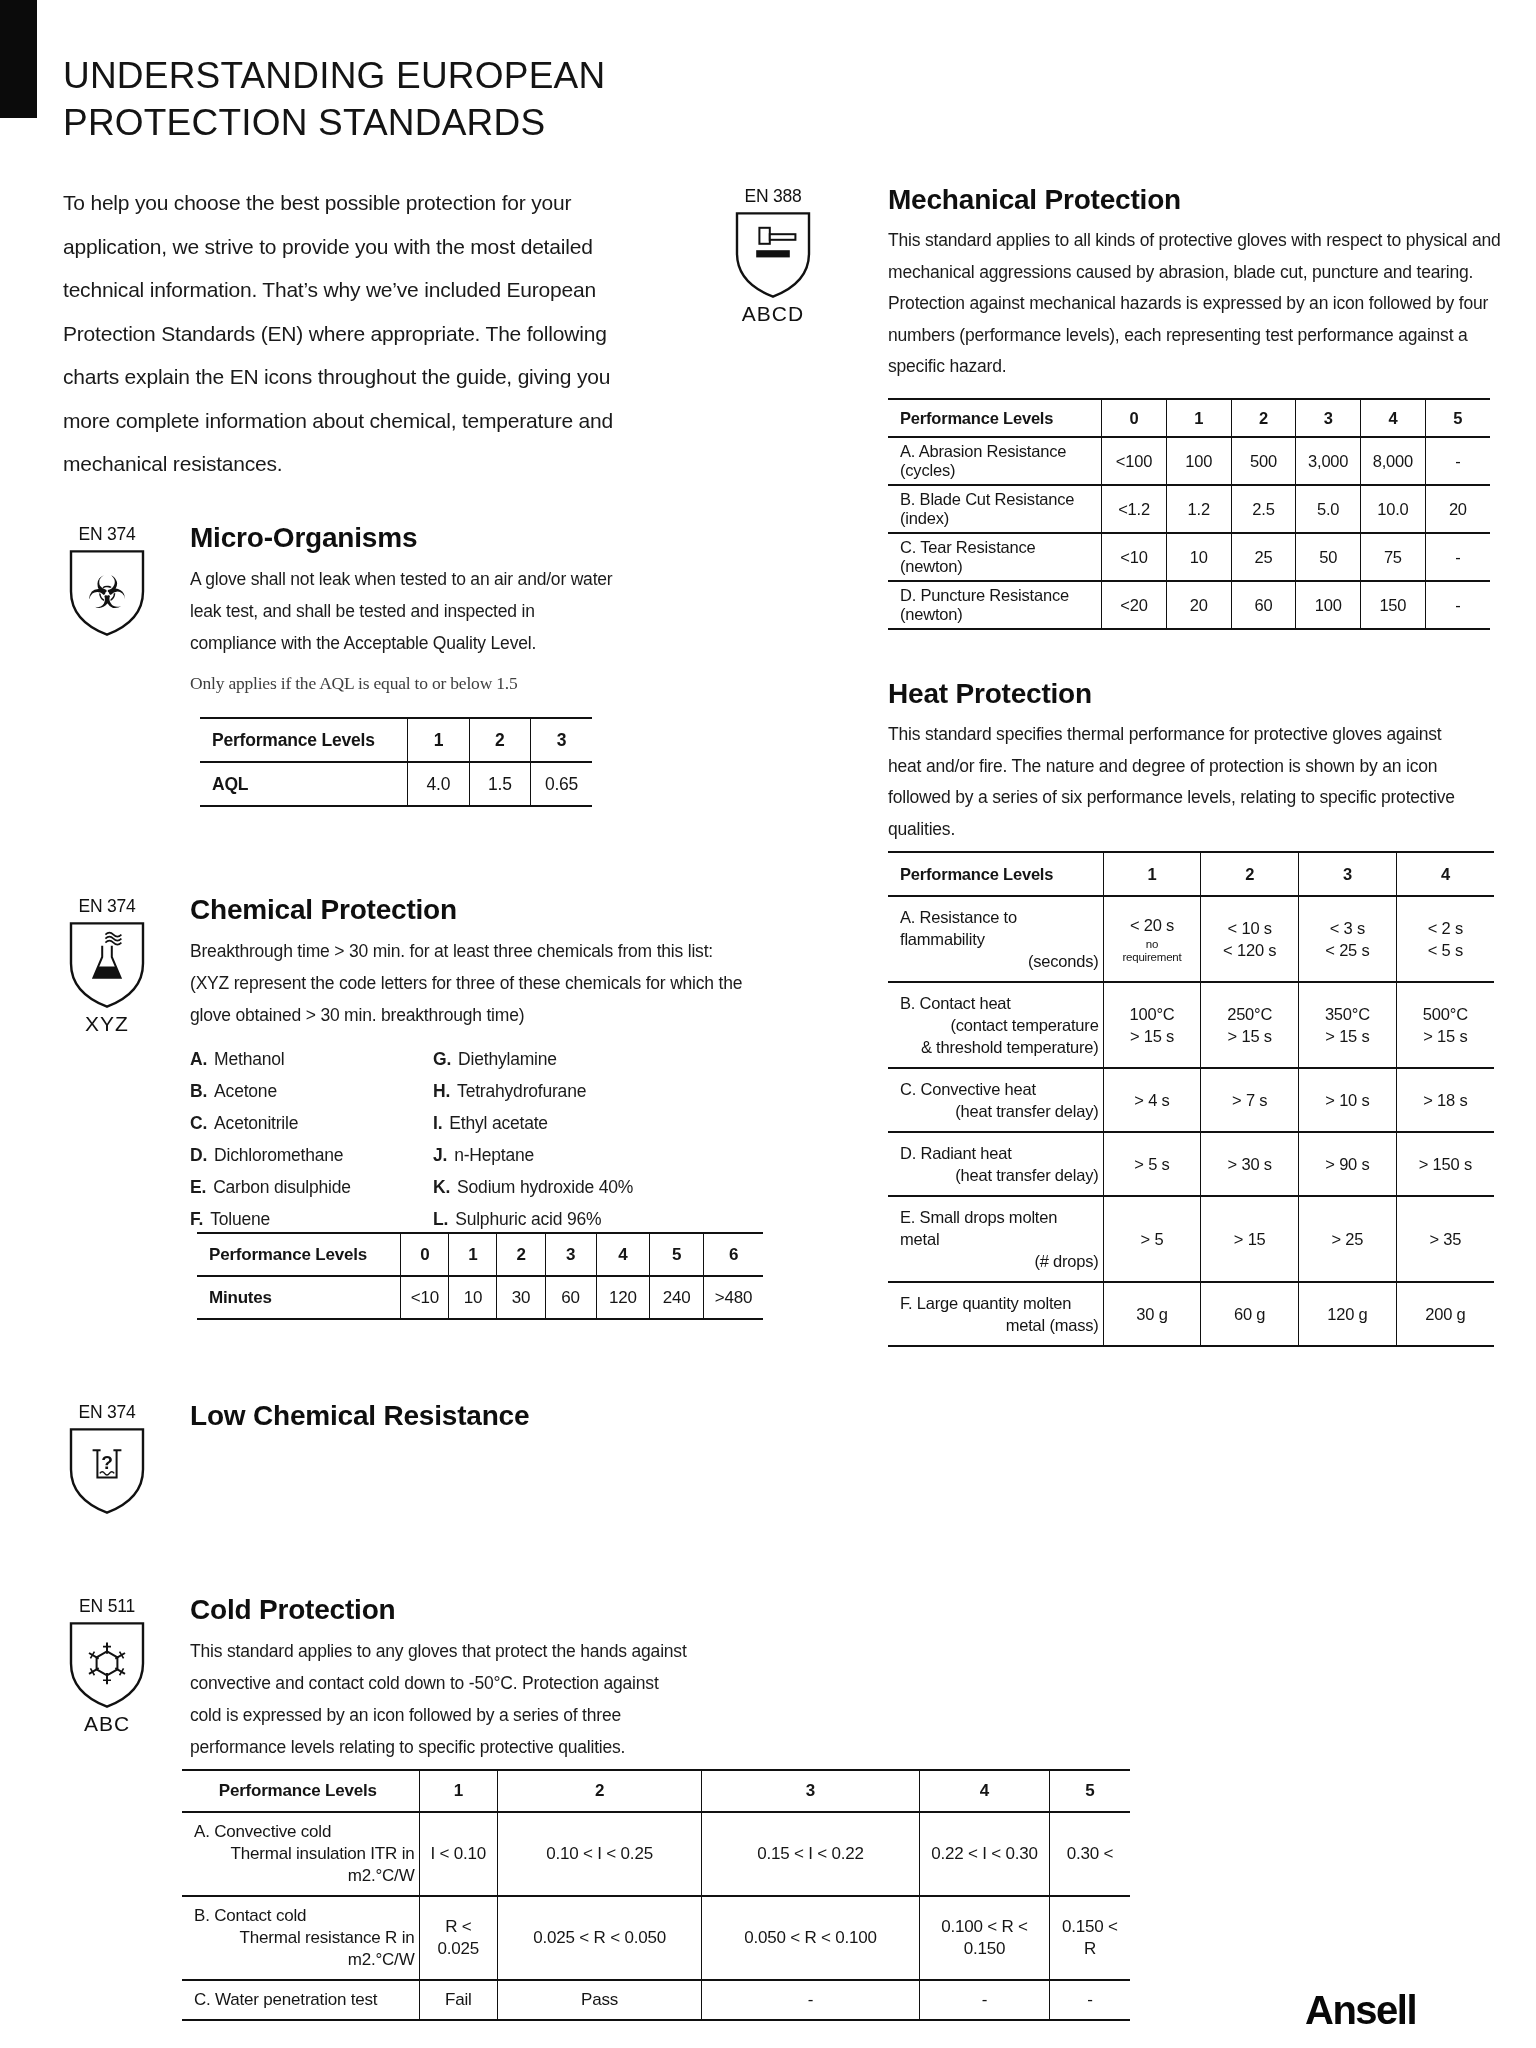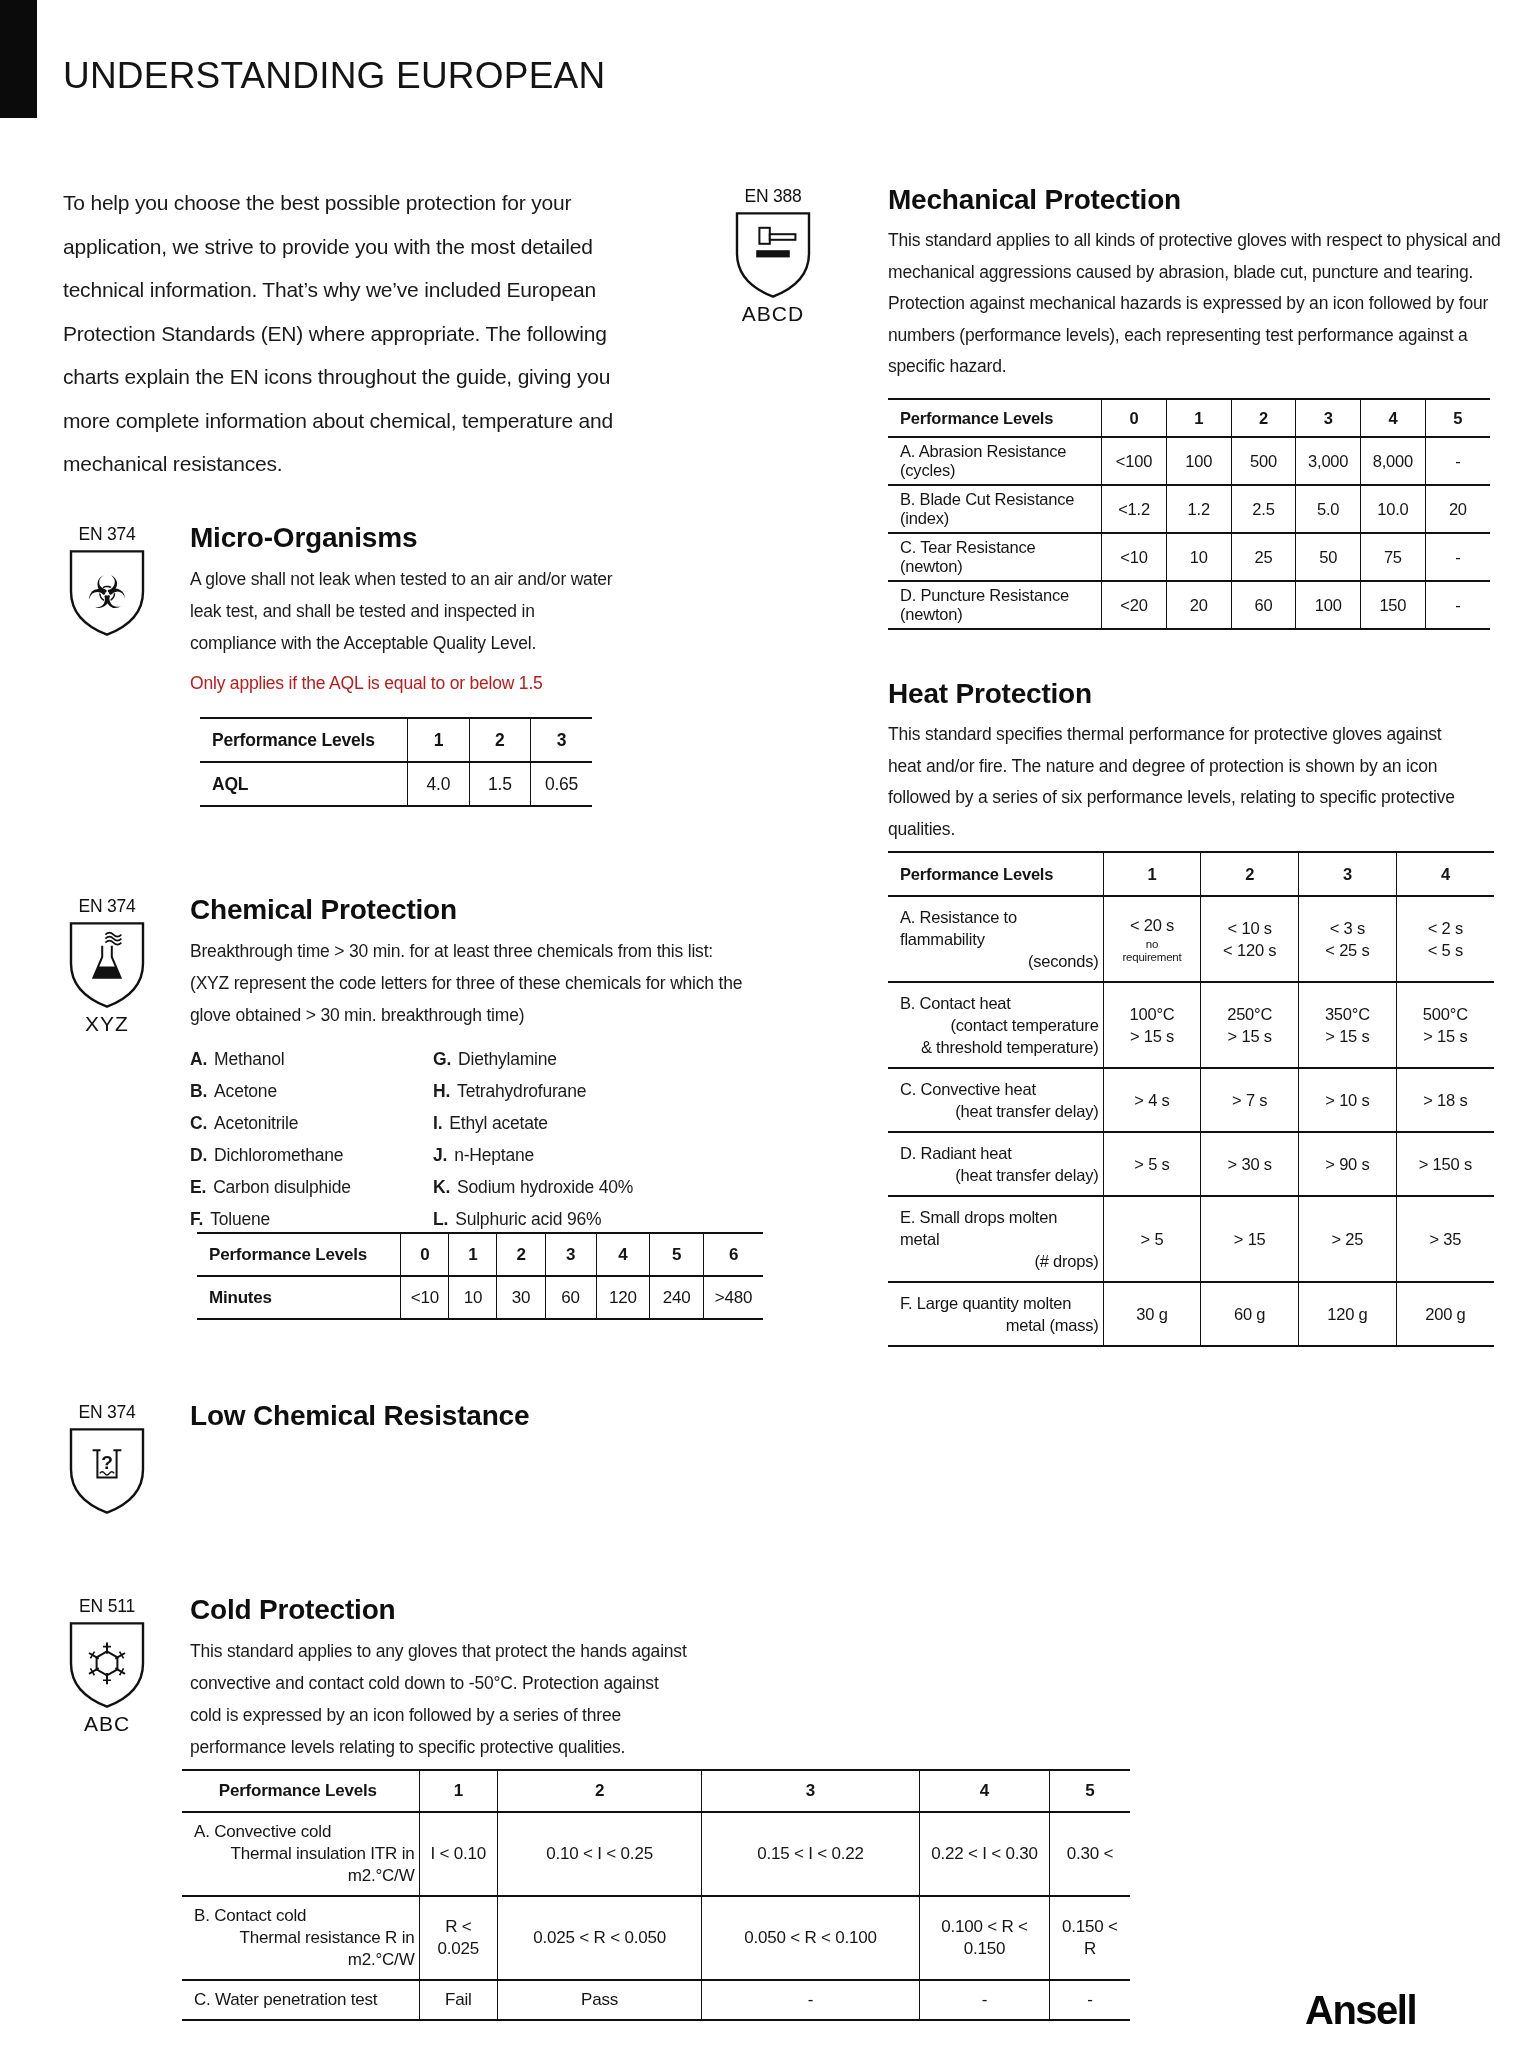--- a/index.html
+++ b/index.html
@@ -9,21 +9,21 @@
   .corner-mark{left:0;top:0;width:37px;height:118px;background:#0b0b0b;}
   .doc-title{left:63px;top:52px;width:620px;font-size:37px;line-height:47px;font-weight:400;
              color:#141414;letter-spacing:0.2px;}
   .intro{left:63px;top:181px;width:585px;font-size:21px;line-height:43.5px;color:#1a1a1a;}
   .icon-block{width:110px;text-align:center;}
   .en-label{font-size:17.5px;margin-bottom:3px;color:#111;}
   .code-label{font-size:21px;margin-top:2px;color:#111;letter-spacing:1px;}
   .shield{display:block;margin:0 auto;}
   .sec-heading{font-size:28px;font-weight:700;color:#0f0f0f;margin:0;}
   .sec-body{font-size:17.5px;line-height:32px;margin-top:9px;color:#1b1b1b;}
-  .sec-note{font-size:17.5px;margin-top:14px;color:#b91c1c;}
+  .sec-note{font-size:17.5px;margin-top:14px;color:#404040;font-family:Liberation Serif, serif;}
   .chem-cols{display:flex;margin-top:12px;}
   .chem-col1{width:243px;}
   .chem-item{font-size:17.5px;line-height:32px;color:#1b1b1b;}
   .chem-item b{margin-right:7px;}
   
   .tbl{border-collapse:collapse;table-layout:fixed;width:100%;
        border-top:2.5px solid #111;border-bottom:2.5px solid #111;color:#151515;}
   .tbl th,.tbl td{border-left:1.5px solid #111;padding:4px 5px;vertical-align:middle;text-align:center;}
   .tbl th:first-child,.tbl td:first-child{border-left:none;text-align:left;padding-left:12px;}
   .tbl thead th{border-bottom:2.5px solid #111;font-weight:700;}
@@ -41,20 +41,21 @@
 </style>
 </head>
 <body>
 
 <div class="page">
 
   <div class="abs corner-mark"></div>
 
   <div class="abs doc-title">
     <div>UNDERSTANDING EUROPEAN</div>
+    <div>PROTECTION STANDARDS</div>
   </div>
 
   <div class="abs intro">To help you choose the best possible protection for your application, we strive to provide you with the most detailed technical information. That’s why we’ve included European Protection Standards (EN) where appropriate. The following charts explain the EN icons throughout the guide, giving you more complete information about chemical, temperature and mechanical resistances.</div>
 
   <div class="abs icon-block" style="left:52px;top:524px;">
     <div class="en-label">EN 374</div>
     <svg class="shield" width="80" height="90" viewBox="0 0 100 112">
       <path d="M5 4 H95 V54 C95 82 76 98 50 108 C24 98 5 82 5 54 Z" fill="#fff" stroke="#111" stroke-width="3"></path>
       <text x="50" y="75" font-size="56" text-anchor="middle" fill="#111" font-family="'DejaVu Sans',sans-serif">☣</text>
     </svg>

